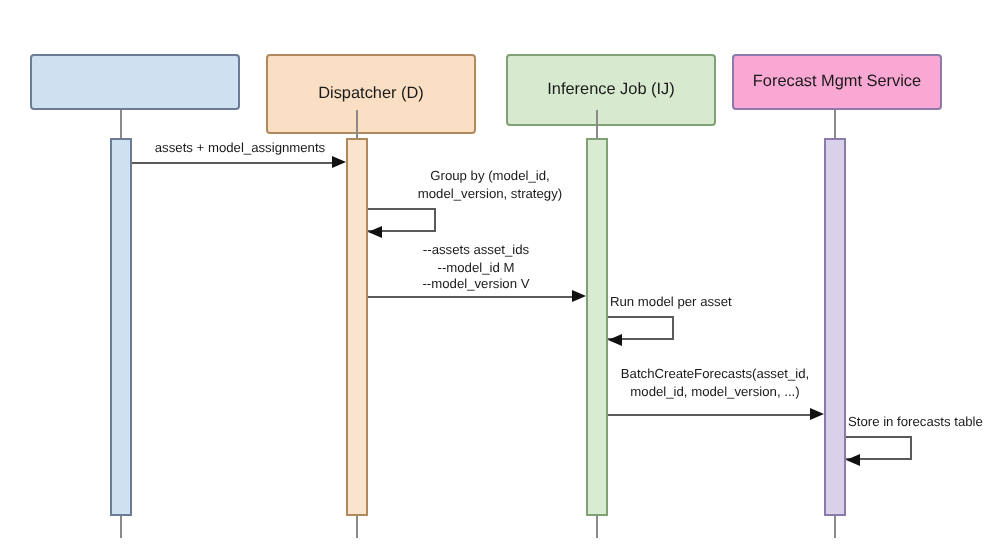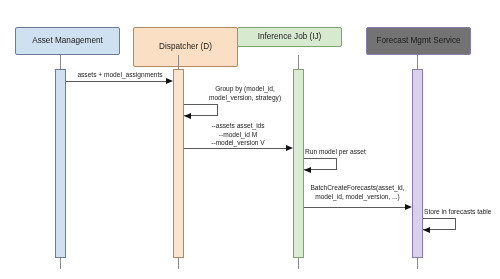--- a/index.html
+++ b/index.html
@@ -80,46 +80,45 @@
     border-left: none;
   }
 </style>
 </head>
 <body>
 
 <div id="diagram">
 
   <div class="participant-box" style="left:15px; top:27px; width:105px; height:28px; background:#cfe0f0; border-color:#6c7b96;">
     <div>
-      <div>Asset Management</div>
     </div>
   </div>
   <div class="lifeline" style="left:60px; top:55px; height:14px;"></div>
   <div class="activation" style="left:55px; top:69px; height:189px; background:#cfe0f0; border-color:#6c7b96;"></div>
   <div class="lifeline" style="left:60px; top:258px; height:11px;"></div>
 
   <div class="participant-box" style="left:133px; top:27px; width:105px; height:40px; background:#fadfc4; border-color:#b08a5e;">
     <div>
       <div>Dispatcher (D)</div>
     </div>
   </div>
   <div class="lifeline" style="left:178px; top:55px; height:14px;"></div>
   <div class="activation" style="left:173px; top:69px; height:189px; background:#fbe4cd; border-color:#b08a5e;"></div>
   <div class="lifeline" style="left:178px; top:258px; height:11px;"></div>
 
-  <div class="participant-box" style="left:237px; top:27px; width:105px; height:20px; background:#d7ead0; border-color:#7fa173;">
+  <div class="participant-box" style="left:253px; top:27px; width:105px; height:36px; background:#d7ead0; border-color:#7fa173;">
     <div>
       <div>Inference Job (IJ)</div>
     </div>
   </div>
   <div class="lifeline" style="left:298px; top:55px; height:14px;"></div>
   <div class="activation" style="left:293px; top:69px; height:189px; background:#d9ecd2; border-color:#7fa173;"></div>
   <div class="lifeline" style="left:298px; top:258px; height:11px;"></div>
 
-  <div class="participant-box" style="left:366px; top:27px; width:105px; height:28px; background:#737373; border-color:#8b7bac;">
+  <div class="participant-box" style="left:366px; top:27px; width:105px; height:28px; background:#f9a8d4; border-color:#8b7bac;">
     <div>
       <div>Forecast Mgmt Service</div>
     </div>
   </div>
   <div class="lifeline" style="left:417px; top:55px; height:14px;"></div>
   <div class="activation" style="left:412px; top:69px; height:189px; background:#d9d0ea; border-color:#8b7bac;"></div>
   <div class="lifeline" style="left:417px; top:258px; height:11px;"></div>
 
   <div class="msg-label" style="left:66px; top:71px; width:108px;">
     <div>assets + model_assignments</div>

